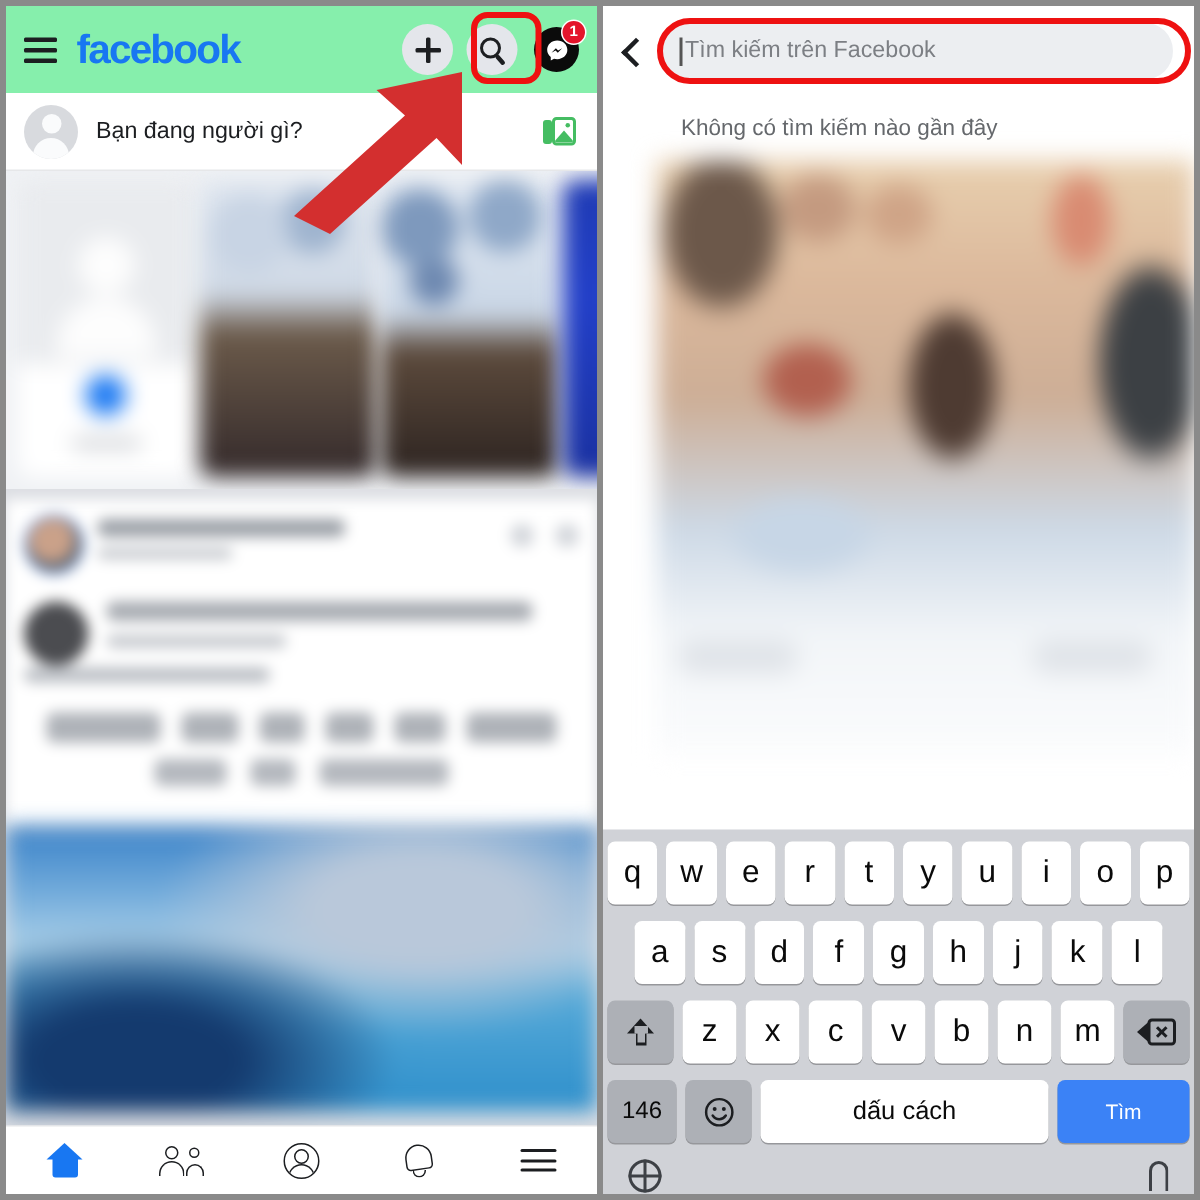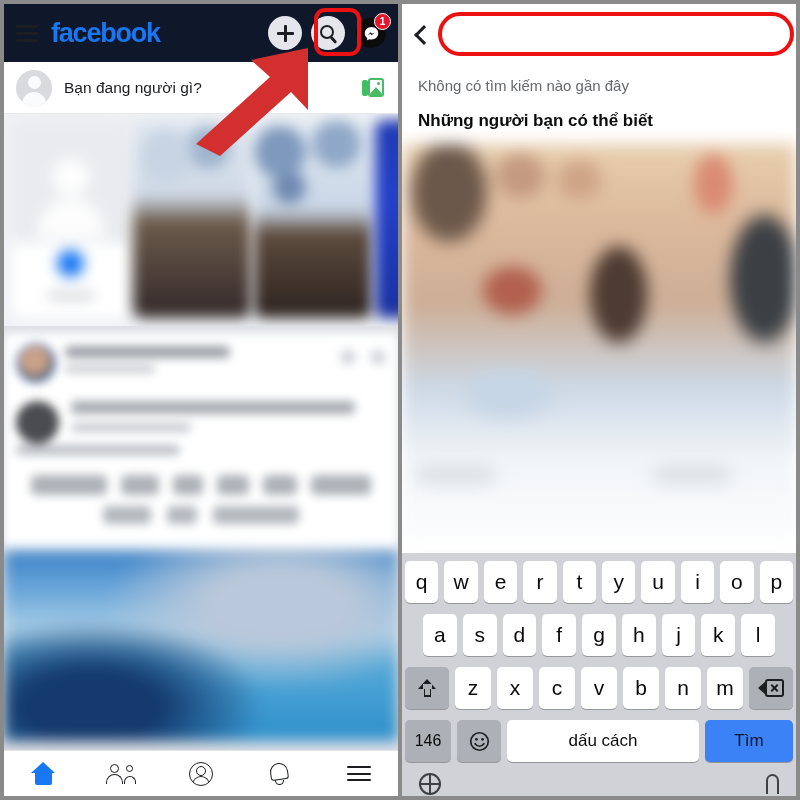--- a/index.html
+++ b/index.html
@@ -17,21 +17,21 @@
     width: 400px; height: 800px;
     background: #ffffff;
     overflow: hidden;
     border: 4px solid #8a8a8a;
   }
   .panel-left  { border-right: 2px solid #8a8a8a; }
   .panel-right { border-left: 2px solid #8a8a8a; }
 
   
   .fb-header {
-    height: 58px; background: #0f172a;
+    height: 58px; background: #86efac;
     display: flex; align-items: center;
     padding: 0 10px 0 12px;
     position: relative; z-index: 5;
   }
   .hamburger { width: 22px; height: 17px; display: flex; flex-direction: column;
     justify-content: space-between; cursor: pointer; flex: 0 0 auto; }
   .hamburger i { display: block; height: 3px; background: #1c1e21; border-radius: 1px; }
   .fb-logo {
     font-size: 27px; font-weight: bold; color: #1877F2;
     letter-spacing: -1.2px; margin-left: 13px; line-height: 1;
@@ -215,21 +215,21 @@
   .back-chev:before { content:""; position:absolute; width:11px; height:11px;
     border-left: 3.4px solid #1c1e21; border-bottom: 3.4px solid #1c1e21;
     transform: rotate(45deg); left: 6px; top: 5px; }
   .srch-field {
     flex: 1 1 auto; height: 38px; background: #eceef1; border-radius: 19px;
     display: flex; align-items: center; padding: 0 14px; position: relative;
   }
   .caret { width: 1.7px; height: 19px; background: #555; margin-right: 2px; }
   .ph { font-size: 15.5px; color: #7c7f84; }
 
-  .srch-body { background: #fff; }
+  .srch-body { background: #fff; margin-left: 36px; }
   .recent-row { padding: 13px 16px 13px; font-size: 15px; color: #65686c; }
   .sect-title { padding: 4px 16px 13px; font-size: 17px; font-weight: bold; color: #0b0c0d; }
 
   .people-blur {
     height: 396px; filter: blur(8px); position: relative; overflow: hidden;
     background:
       radial-gradient(ellipse 60px 80px at 12% 12%, #6c584a 0 55%, transparent 70%),
       radial-gradient(ellipse 38px 34px at 30% 8%, #c49a80 0 60%, transparent 72%),
       radial-gradient(ellipse 34px 30px at 45% 9%, #cfa487 0 60%, transparent 72%),
       radial-gradient(ellipse 30px 46px at 79% 10%, #d98b72 0 58%, transparent 72%),
@@ -254,21 +254,21 @@
     flex: 1 1 0; height: 42px; background: #fff; border-radius: 5px;
     display: flex; align-items: center; justify-content: center;
     font-size: 21px; color: #0a0a0a; box-shadow: 0 1px 0 rgba(0,0,0,.28);
     cursor: pointer; font-family: "Liberation Sans", sans-serif;
   }
   .key.gray { background: #adb0b6; }
   .key.wide { flex: 0 0 44px; }
   .key.num  { flex: 0 0 46px; font-size: 16px; }
   .key.emo  { flex: 0 0 44px; font-size: 19px; }
   .key.space{ flex: 1 1 auto; font-size: 17px; }
-  .key.go   { flex: 0 0 88px; background: #3b82f6; color: #0f172a; font-size: 17px; }
+  .key.go   { flex: 0 0 88px; background: #3b82f6; color: #ffffff; font-size: 14px; }
   .krow.r4 { margin-bottom: 6px; }
   .shift-ic { width: 19px; height: 19px; position: relative; }
   .shift-ic:before { content:""; position:absolute; left:0; top:0;
     border-left:9.5px solid transparent; border-right:9.5px solid transparent;
     border-bottom:10px solid #1c1e21; }
   .shift-ic:after { content:""; position:absolute; width:7px; height:8px;
     background:#1c1e21; left:6px; top:10px; }
   .shift-ic .hole { position:absolute; width:9px; height:5px; background:#adb0b6;
     left:5px; top:5px; z-index:2; }
   .shift-ic .hole2{ position:absolute; width:5px; height:7px; background:#adb0b6;
@@ -422,26 +422,29 @@
 
     <svg class="arrow-svg" width="126" height="112" viewBox="0 0 126 112">
       <path d="M118 4 L61 16 L80 33 L6 100 L30 112 L101 48 L118 66 Z" fill="#d32f2f"></path>
     </svg>
   </div>
 
   <div class="panel panel-right">
 
     <div class="srch-header">
       <div class="back-chev"></div>
+      <div class="srch-field">
+        <span class="caret"></span>
+        <span class="ph">Tìm kiếm trên Facebook</span>
+      </div>
       <div class="hl-box" style="left:36px; top:8px; width:356px; height:44px; border-radius:24px;"></div>
     </div>
 
     <div class="srch-body">
       <div class="recent-row">Không có tìm kiếm nào gần đây</div>
-      <div class="sect-title">Những người bạn có thể biết</div>
       <div class="people-blur">
         <span class="pill p1"></span>
         <span class="pill p2"></span>
       </div>
     </div>
 
     <div class="kbd">
       <div class="krow r1">
         <div class="key">q</div>
         <div class="key">w</div>

